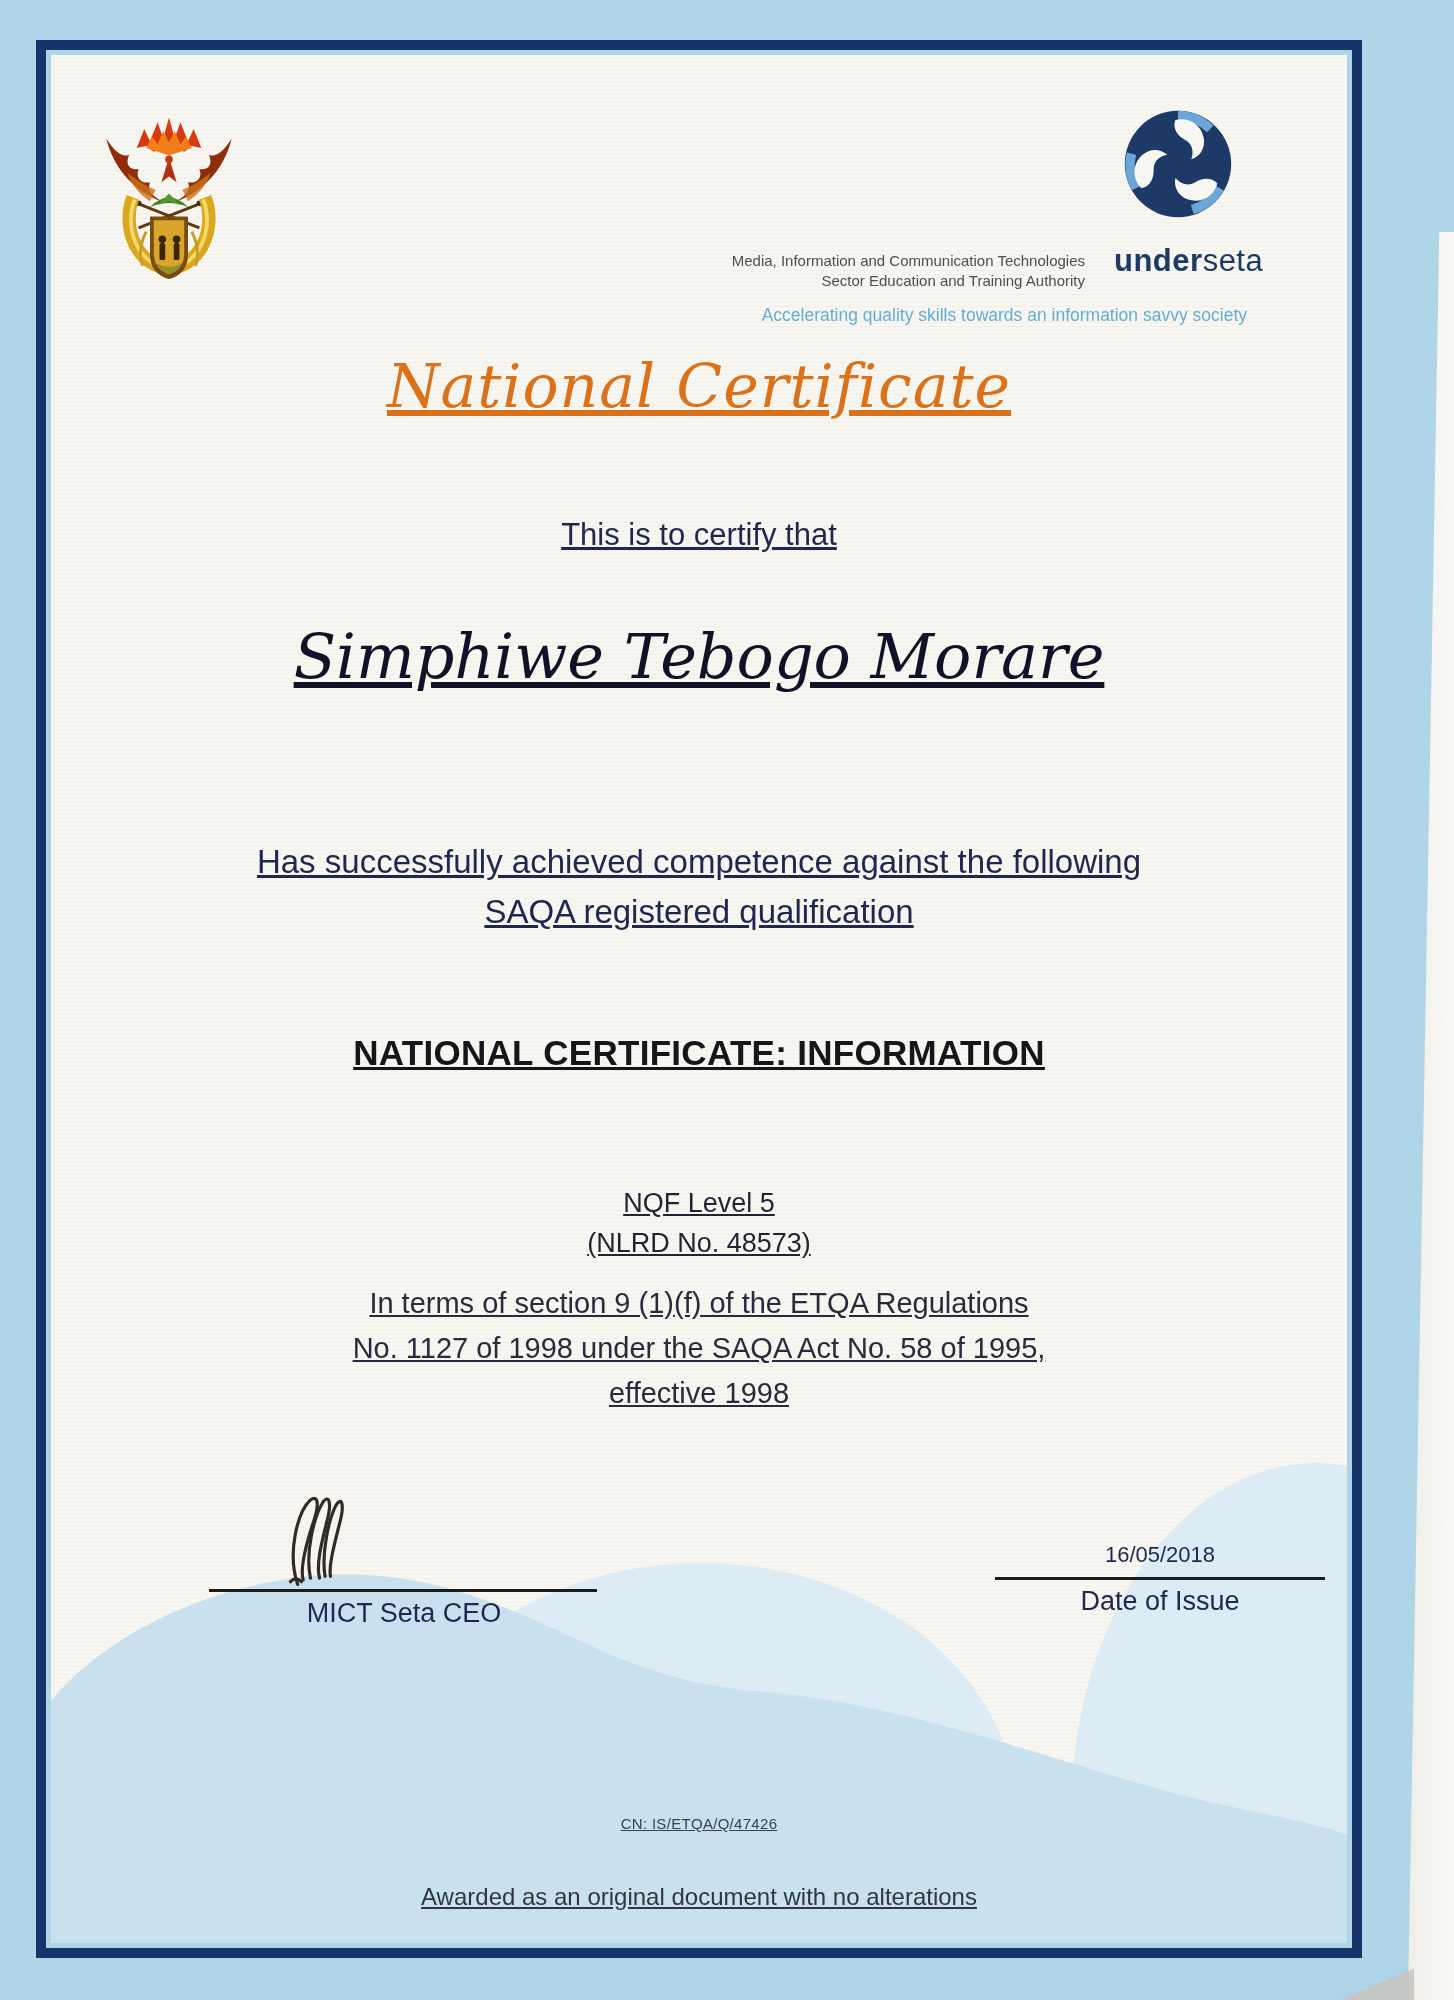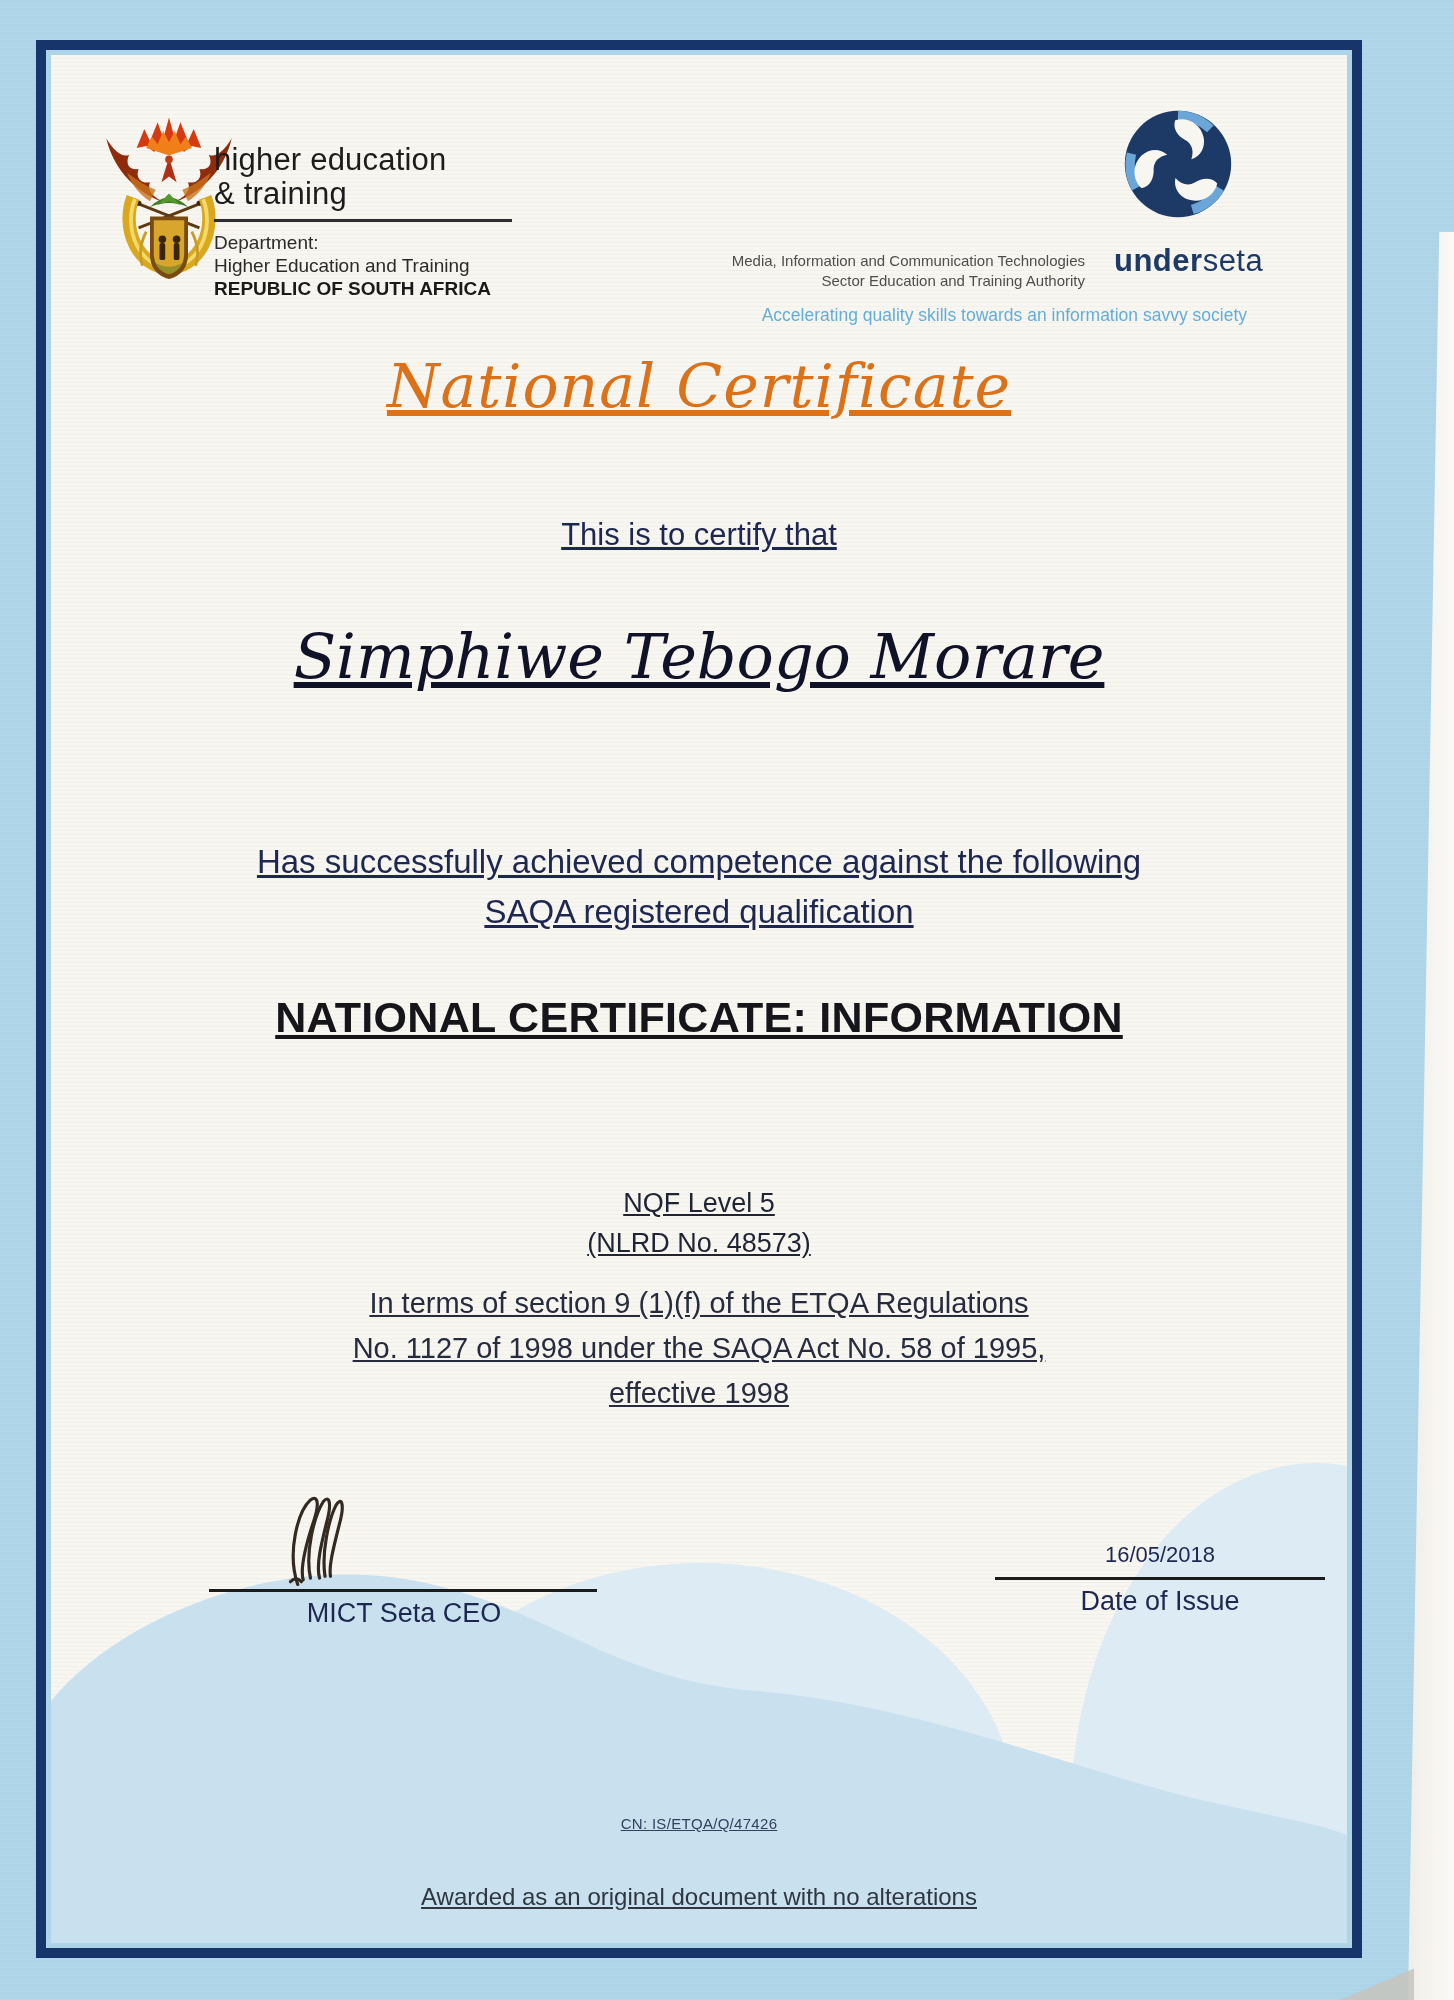--- a/index.html
+++ b/index.html
@@ -43,21 +43,21 @@
   .mict-brand b { font-weight:bold; }
   .tagline { position:absolute; right:100px; top:250px; font-size:17.5px; color:#63aed8; }
 
   
   .title { top:296px; font-family:"DejaVu Serif", serif; font-style:italic;
     font-size:60px; color:#db7118; letter-spacing:1px; }
   .certify { top:462px; font-size:31px; color:#1d2750; }
   .name { top:565px; font-family:"DejaVu Serif", serif; font-style:italic;
     font-size:62px; color:#101228; }
   .statement { top:782px; font-size:33px; line-height:50px; color:#1d2750; }
-  .qual { top:936px; font-size:43px; font-weight:bold; line-height:52px; color:#15151a; letter-spacing:0.3px; }
+  .qual { top:972px; font-size:35px; font-weight:bold; line-height:52px; color:#15151a; letter-spacing:0.3px; }
   .nqf { top:1128px; font-size:27px; line-height:40px; color:#1e2433; }
   .terms { top:1226px; font-size:29px; line-height:45px; color:#262c3e; }
 
   
   .sig-block { position:absolute; left:158px; top:1434px; width:390px; }
   .sig-mark { display:block; margin-left:56px; width:120px; height:100px; }
   .sig-rule { width:388px; height:3px; background:#1b1b1b; }
   .sig-label { text-align:center; font-size:27px; color:#1d2750; margin-top:6px; }
 
   .date-block { position:absolute; left:944px; top:1488px; width:330px; text-align:center; }
@@ -115,28 +115,20 @@
         <circle cx="73" cy="136" r="4" fill="#3a2506"></circle>
         <rect x="70" y="140" width="6" height="18" rx="2" fill="#3a2506"></rect>
         <circle cx="88" cy="136" r="4" fill="#3a2506"></circle>
         <rect x="85" y="140" width="6" height="18" rx="2" fill="#3a2506"></rect>
         <path d="M64 160 Q80 170 96 160 L96 151 Q96 168 80 173 Q64 168 64 151 Z" fill="#4c7a22" opacity="0.5"></path>
 
         <path d="M56 128 C50 140 48 152 52 164" stroke="#c89b25" stroke-width="3" fill="none"></path>
         <path d="M104 128 C110 140 112 152 108 164" stroke="#c89b25" stroke-width="3" fill="none"></path>
       </svg>
 
-      <div class="dept-text">
-        <div class="dept-brand">higher education</div>
-        <div class="dept-brand">&amp; training</div>
-        <div class="dept-rule"></div>
-        <div class="dept-small">Department:</div>
-        <div class="dept-small">Higher Education and Training</div>
-        <div class="dept-small dept-country">REPUBLIC OF SOUTH AFRICA</div>
-      </div>
 
       <div class="mict-lines">
         <div>Media, Information and Communication Technologies</div>
         <div>Sector Education and Training Authority</div>
       </div>
 
       <svg class="mict-logo" viewBox="0 0 120 120" aria-hidden="true">
         <circle cx="60" cy="60" r="56" fill="#1d3a67"></circle>
         <g>
           <path d="M60 9 A51 51 0 0 1 94 23" fill="none" stroke="#6aa6d8" stroke-width="10"></path>

